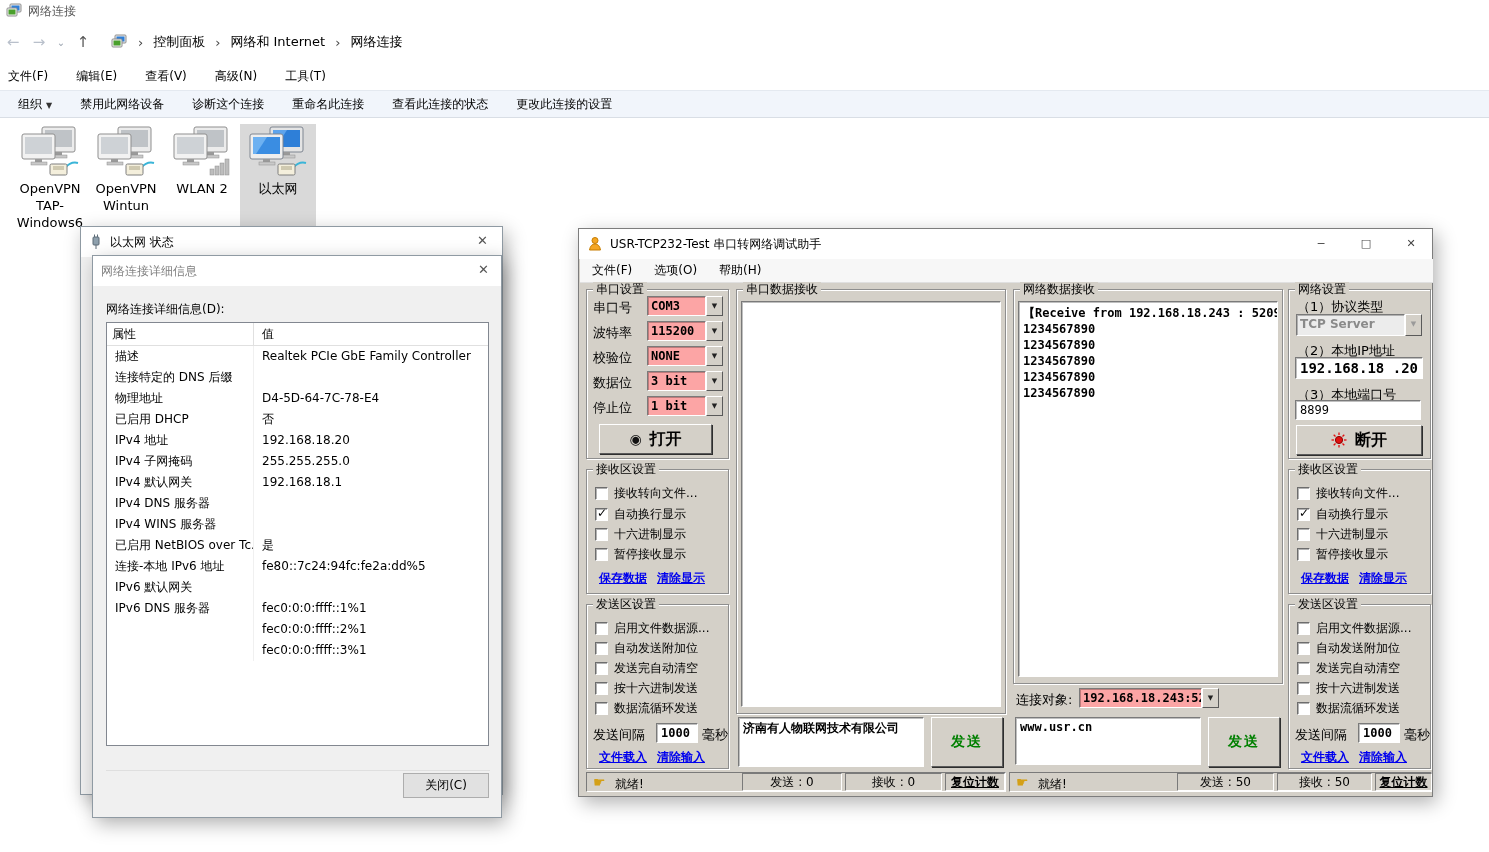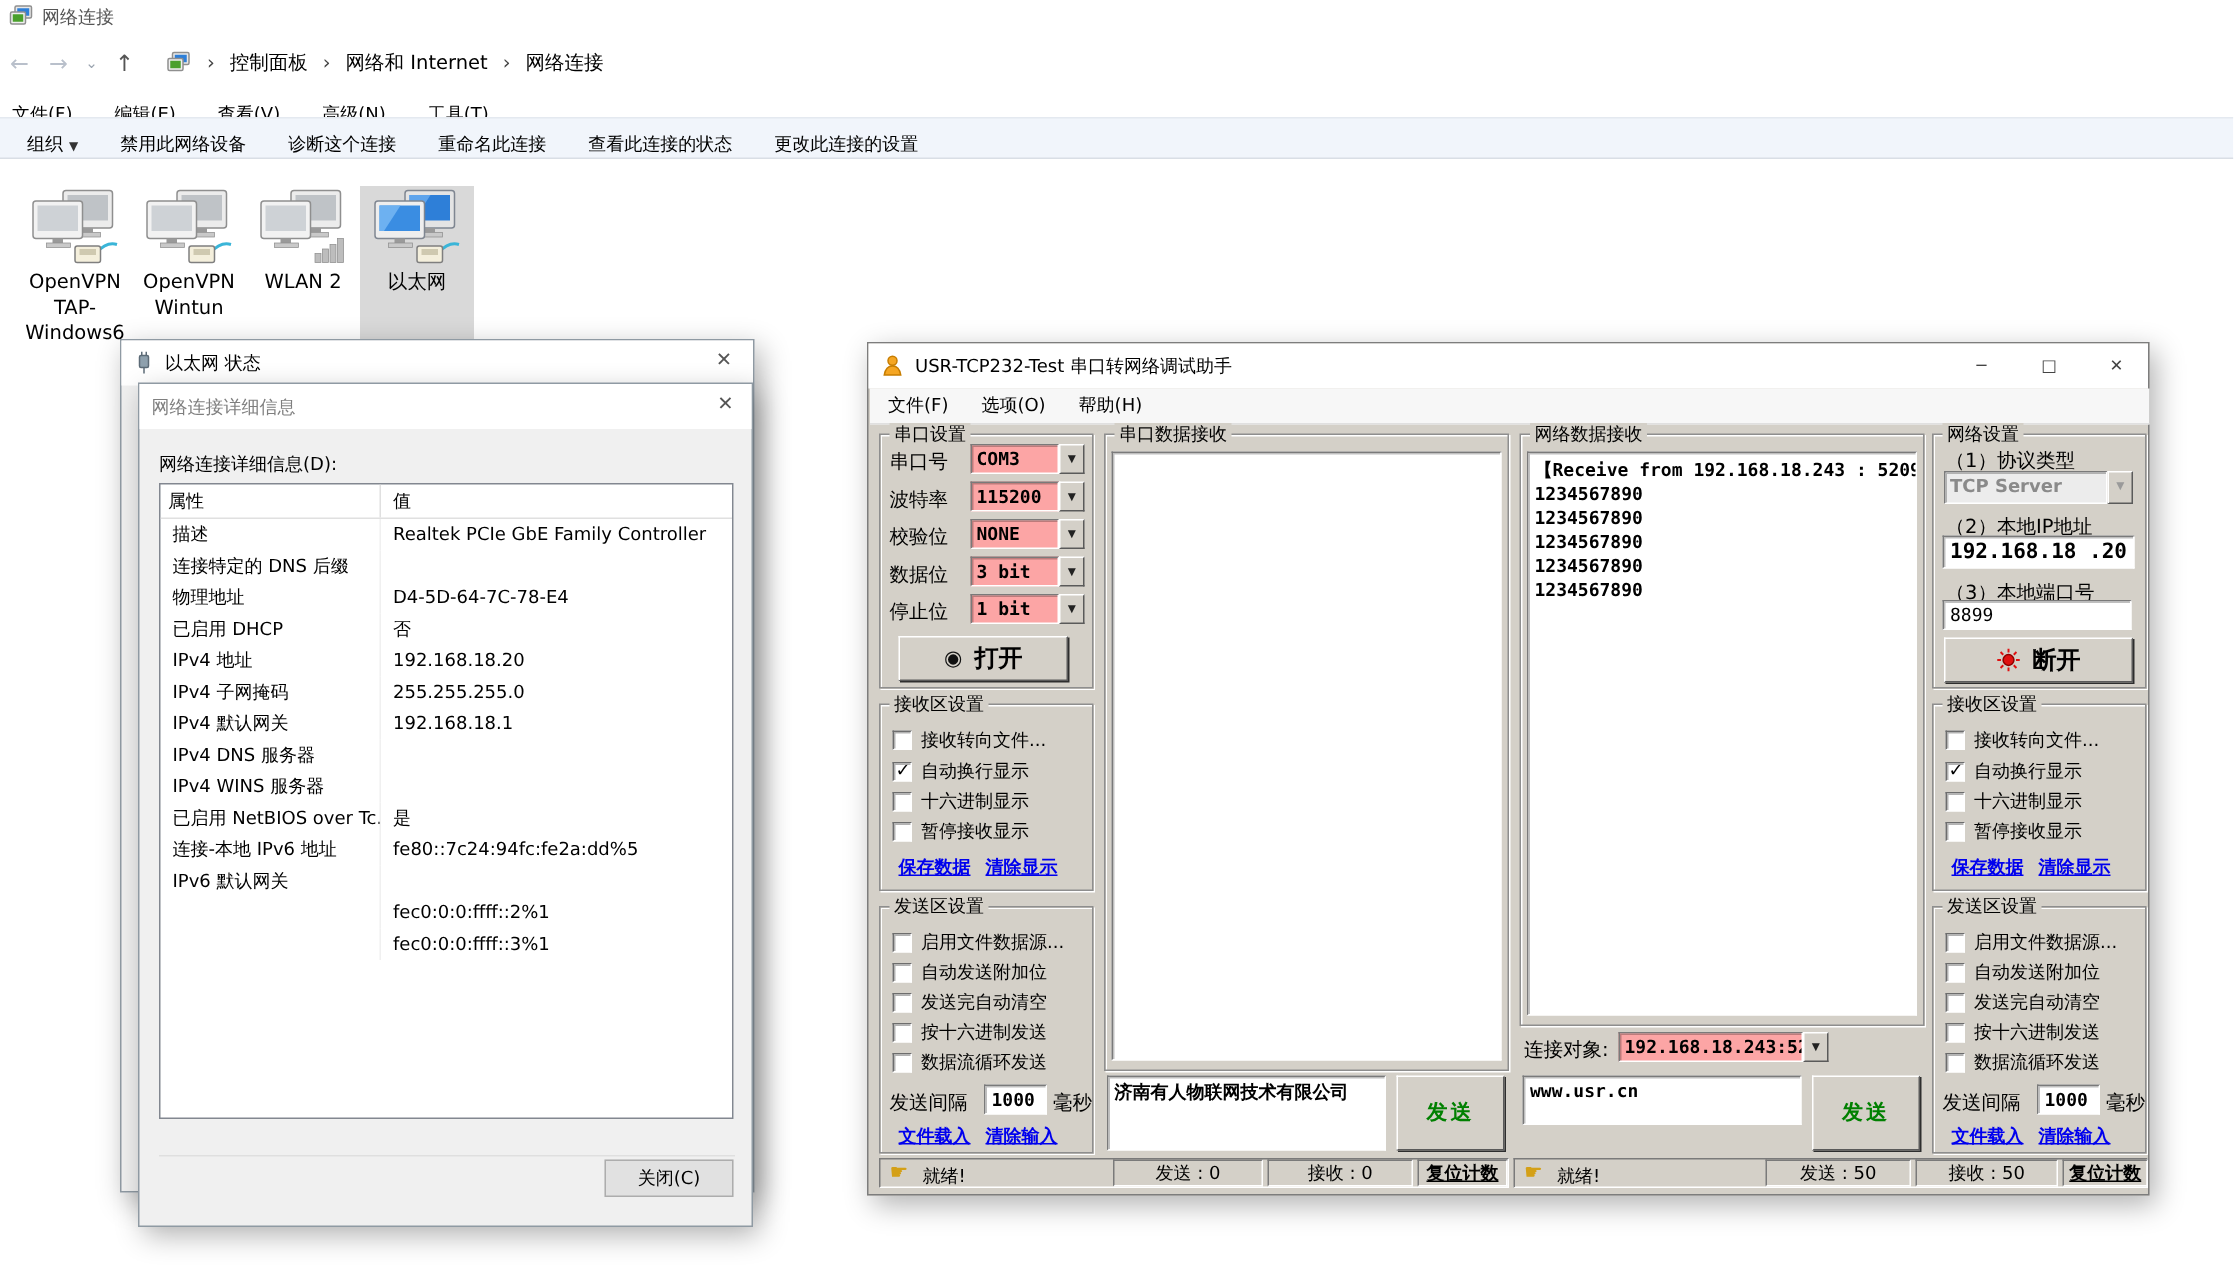--- a/index.html
+++ b/index.html
@@ -12,21 +12,21 @@
   .exp-titlebar{left:0;top:0;width:100%;height:22px;background:#fff;display:flex;align-items:center;gap:6px;padding-left:6px;box-sizing:border-box;}
   .exp-title{color:#555;font-size:12px;}
   .exp-addr{left:0;top:22px;width:100%;height:40px;background:#fff;display:flex;align-items:center;}
   .navbtn{width:26px;text-align:center;font-size:15px;color:#b9c0cb;}
   .navbtn.dark{color:#555;}
   .nav-chev{font-size:10px;color:#9aa3af;width:18px;text-align:center;}
   .crumb{display:flex;align-items:center;gap:10px;margin-left:14px;font-size:13px;}
   .crumb-sep{color:#444;font-size:13px;}
   .exp-menubar{left:0;top:62px;width:100%;height:28px;background:#fff;display:flex;align-items:center;padding-left:8px;box-sizing:border-box;}
   .exp-menubar span{padding:0 14px 0 0;margin-right:14px;}
-  .exp-toolbar{left:0;top:78px;width:100%;height:28px;background:#f1f5fb;border-top:1px solid #e4e9f0;border-bottom:1px solid #d9dee5;display:flex;align-items:flex-end;box-sizing:border-box;padding-left:18px;}
+  .exp-toolbar{left:0;top:90px;width:100%;height:28px;background:#f1f5fb;border-top:1px solid #e4e9f0;border-bottom:1px solid #d9dee5;display:flex;align-items:center;box-sizing:border-box;padding-left:18px;}
   .tb-item{margin-right:28px;white-space:nowrap;}
   .tb-caret{font-size:8px;color:#333;margin-left:4px;}
   .adapters{left:12px;top:124px;display:flex;}
   .adapter{width:76px;padding:2px 0;text-align:center;}
   .adapter.selected{background:#d9d9d9;}
   .adapter .ic{display:block;margin:0 auto;}
   .adapter .lbl{margin-top:2px;font-size:13px;line-height:17px;overflow-wrap:break-word;word-break:break-word;}
 
   
   .win{background:#f0f0f0;border:1px solid #8f9aa3;box-shadow:4px 6px 18px rgba(0,0,0,.30);box-sizing:border-box;}
@@ -265,20 +265,24 @@
         </div>
       <div class="drow">
           <span class="c1">连接-本地 IPv6 地址</span>
           <span class="c2">fe80::7c24:94fc:fe2a:dd%5</span>
         </div>
       <div class="drow">
           <span class="c1">IPv6 默认网关</span>
           <span class="c2"></span>
         </div>
       <div class="drow">
+          <span class="c1">IPv6 DNS 服务器</span>
+          <span class="c2">fec0:0:0:ffff::1%1</span>
+        </div>
+      <div class="drow">
           <span class="c1"></span>
           <span class="c2">fec0:0:0:ffff::2%1</span>
         </div>
       <div class="drow">
           <span class="c1"></span>
           <span class="c2">fec0:0:0:ffff::3%1</span>
         </div>
     </div>
     <div class="abs dlg-hr"></div>
     <div class="abs btn-modern" style="left:310px;top:517px;width:86px;height:25px;">关闭(C)</div>
@@ -411,21 +415,21 @@
       <div class="rxline mono">1234567890</div>
       <div class="rxline mono">1234567890</div>
       <div class="rxline mono">1234567890</div>
       <div class="rxline mono">1234567890</div>
     </div>
     <span class="flabel" style="left:437px;top:462px;">连接对象:</span>
     <div class="combo" style="left:500px;top:459px;width:140px;">
       <span class="cval mono">192.168.18.243:520</span>
         <span class="cbtn">▼</span>
     </div>
-    <div class="txinput mono" style="left:436px;top:488px;width:186px;height:33px;">www.usr.cn</div>
+    <div class="txinput mono" style="left:436px;top:488px;width:186px;height:48px;">www.usr.cn</div>
     <div class="sendbtn raised" style="left:629px;top:488px;width:72px;height:50px;">发送</div>
 
     <div class="statusbar" style="left:430px;top:543px;width:423px;">
       <span class="abs hand" style="left:6px;top:1px;">☛</span>
       <span class="abs" style="left:28px;top:3px;">就绪!</span>
       <span class="stbox" style="left:167px;top:0px;width:97px;">发送 : 50</span>
       <span class="stbox" style="left:267px;top:0px;width:95px;">接收 : 50</span>
       <span class="stbox resetlink" style="left:365px;top:0px;width:57px;">复位计数</span>
     </div>
 

